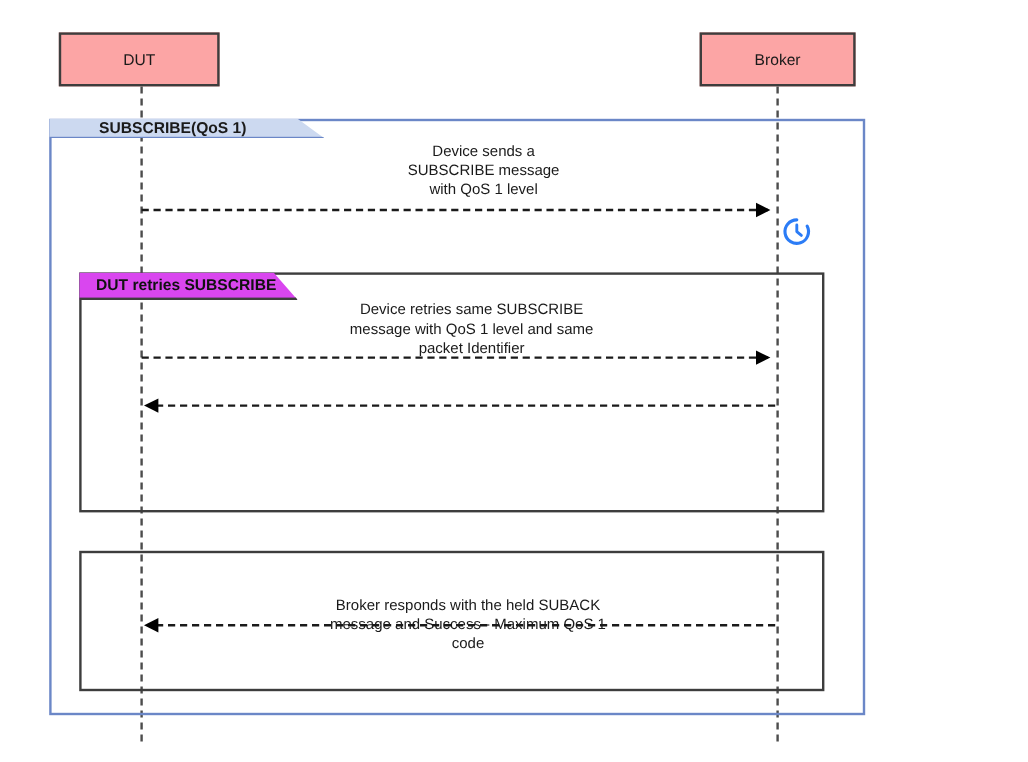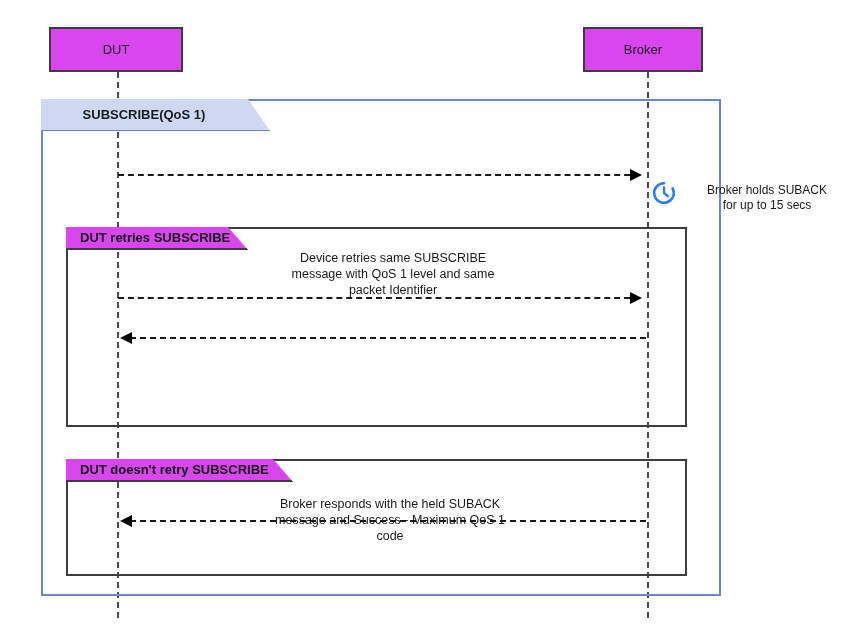--- a/index.html
+++ b/index.html
@@ -18,21 +18,21 @@
     height: 635px;
     background: #ffffff;
     overflow: hidden;
   }
 
   
   .participant {
     position: absolute;
     box-sizing: border-box;
     border: 2px solid #3d3d3d;
-    background: #d946ef;
+    background: #fca5a5;
     display: flex;
     align-items: center;
     justify-content: center;
     font-size: 13px;
     color: #1a1a1a;
   }
 
   
   .lifeline {
     position: absolute;
@@ -136,70 +136,68 @@
 </style>
 </head>
 <body>
 
 <div id="canvas">
 
   <div class="participant" style="left:49px; top:27px; width:134px; height:45px;">
     <span>DUT</span>
   </div>
 
-  <div class="participant" style="left:583px; top:27px; width:120px; height:45px;">
+  <div class="participant" style="left:583px; top:27px; width:130px; height:45px;">
     <span>Broker</span>
   </div>
 
   <div class="lifeline" style="left:117px; top:72px; height:546px;"></div>
 
   <div class="lifeline" style="left:647px; top:72px; height:546px;"></div>
 
   <div class="outer-frame" style="left:41px; top:99px; width:680px; height:497px;"></div>
 
-  <div class="outer-frame-label" style="left:41px; top:99px; width:229px; height:32px;">
+  <div class="outer-frame-label" style="left:41px; top:99px; width:229px; height:16px;">
     <span>SUBSCRIBE(QoS 1)</span>
   </div>
 
+  <div class="caption" style="left:268px; top:118px; width:270px;">Device sends a
+SUBSCRIBE message
+with QoS 1 level</div>
 
   <div class="msg-line" style="left:118px; top:174px; width:522px;"></div>
   <div class="arrowhead right" style="left:630px; top:169px;"></div>
 
   <div class="timer-icon" style="left:651px; top:180px; width:26px; height:26px;">
     <svg width="26" height="26" viewBox="0 0 26 26" aria-hidden="true">
       <path d="M13 3.2 A9.8 9.8 0 1 0 21.6 8.4" fill="none" stroke="#2b7cf6" stroke-width="2.6" stroke-linecap="round"></path>
       <path d="M13 7.4 L13 13 L16.8 16.2" fill="none" stroke="#2b7cf6" stroke-width="2.4" stroke-linecap="round" stroke-linejoin="round"></path>
     </svg>
   </div>
 
-  <div class="note-text" style="left:683px; top:183px; width:168px; text-align:center;">Broker holds SUBACK
-for up to 15 secs</div>
 
   <div class="fragment" style="left:66px; top:227px; width:621px; height:200px;"></div>
 
   <div class="fragment-label" style="left:66px; top:227px; width:182px; height:23px;">
     <span>DUT retries SUBSCRIBE</span>
   </div>
 
   <div class="caption" style="left:248px; top:250px; width:290px;">Device retries same SUBSCRIBE
 message with QoS 1 level and same
 packet Identifier</div>
 
   <div class="msg-line" style="left:118px; top:297px; width:522px;"></div>
   <div class="arrowhead right" style="left:630px; top:292px;"></div>
 
   <div class="msg-line" style="left:130px; top:337px; width:516px;"></div>
   <div class="arrowhead left" style="left:120px; top:332px;"></div>
 
 
   <div class="fragment" style="left:66px; top:459px; width:621px; height:117px;"></div>
 
-  <div class="fragment-label" style="left:66px; top:459px; width:227px; height:23px;">
-    <span>DUT doesn't retry SUBSCRIBE</span>
-  </div>
 
   <div class="msg-line" style="left:130px; top:520px; width:516px;"></div>
   <div class="arrowhead left" style="left:120px; top:515px;"></div>
 
   <div class="caption" style="left:235px; top:496px; width:310px;">Broker responds with the held SUBACK
 message and Success - Maximum QoS 1
 code</div>
 
 </div>
 

